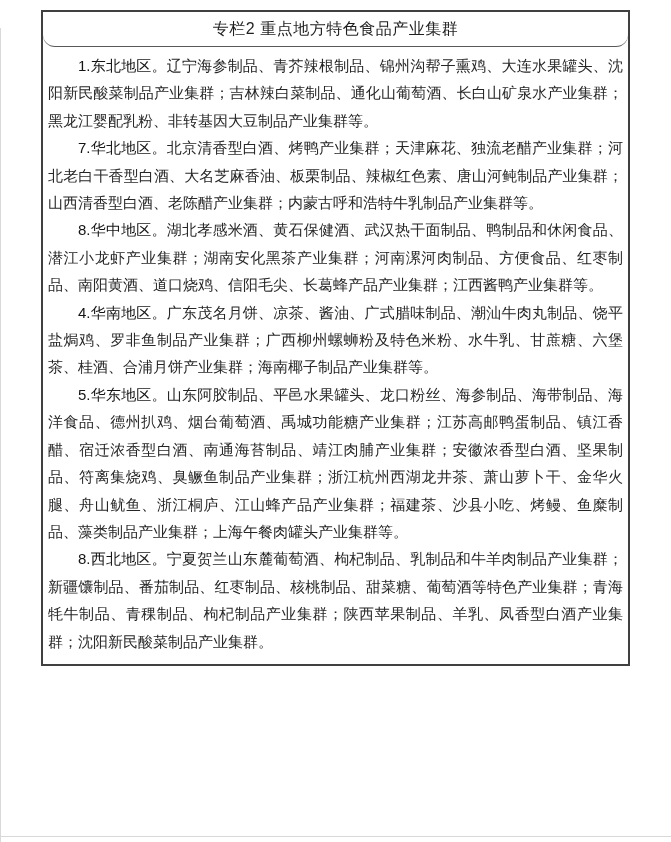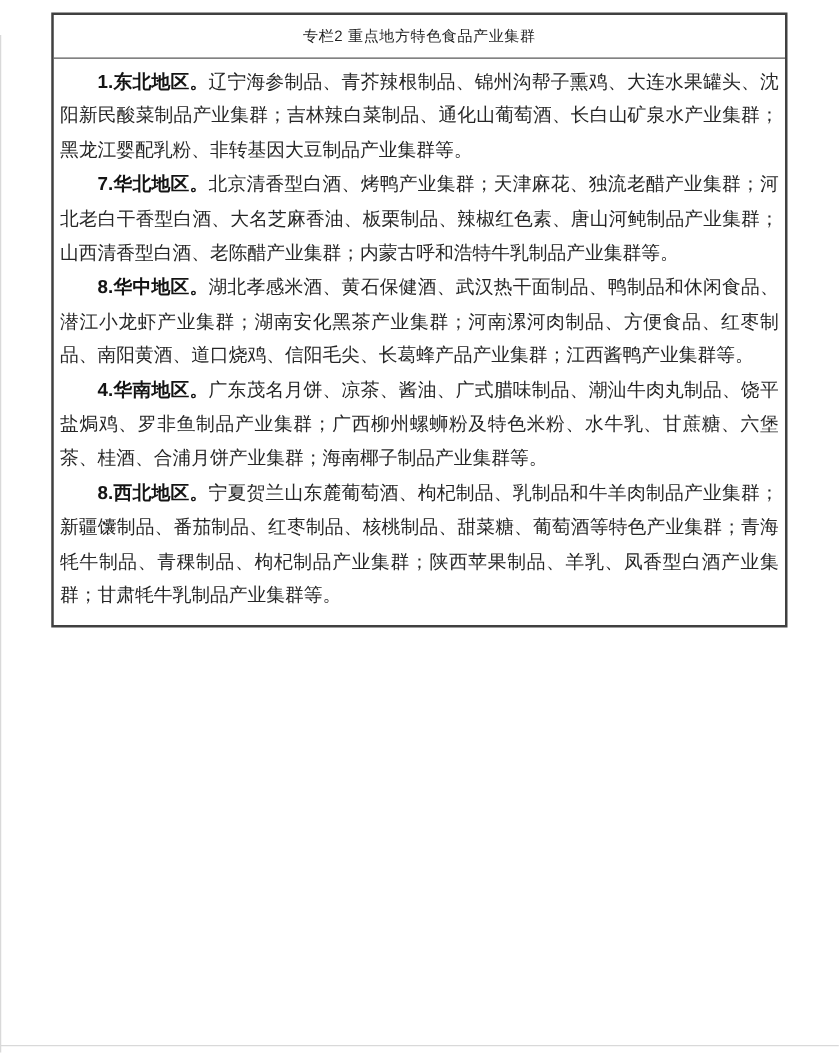--- a/index.html
+++ b/index.html
@@ -32,41 +32,42 @@
     top: 10px;
     width: 585px;
     border: 2px solid #404040;
     background: #ffffff;
     box-sizing: content-box;
   }
   .box-title {
     height: 34px;
     line-height: 34px;
     text-align: center;
-    font-size: 12px;
+    font-size: 16px;
     font-weight: 400;
     color: #1f1f1f;
     border-bottom: 1px solid #595959;
     letter-spacing: 0.5px;
+    border-radius: 12px;
   }
   .box-body {
     padding: 5px 5px 9px 5px;
     font-size: 15px;
     line-height: 27.4px;
     color: #262626;
     text-align: justify;
     text-justify: inter-ideograph;
   }
   .box-body p {
     margin: 0;
     text-indent: 30px;
     word-break: break-all;
   }
   .box-body p b {
-    font-weight: 700;
+    font-weight: 400;
     color: #141414;
     margin-top: 30px;
   }
 </style>
 </head>
 <body>
 
 <div class="page-edge-left"></div>
 <div class="page-edge-bottom"></div>
 
@@ -74,17 +75,18 @@
   <div class="box-title">专栏2 重点地方特色食品产业集群</div>
   <div class="box-body">
   <p><b>1.东北地区。</b><span>辽宁海参制品、青芥辣根制品、锦州沟帮子熏鸡、大连水果罐头、沈阳新民酸菜制品产业集群；吉林辣白菜制品、通化山葡萄酒、长白山矿泉水产业集群；黑龙江婴配乳粉、非转基因大豆制品产业集群等。</span></p>
 
   <p><b>7.华北地区。</b><span>北京清香型白酒、烤鸭产业集群；天津麻花、独流老醋产业集群；河北老白干香型白酒、大名芝麻香油、板栗制品、辣椒红色素、唐山河鲀制品产业集群；山西清香型白酒、老陈醋产业集群；内蒙古呼和浩特牛乳制品产业集群等。</span></p>
 
   <p><b>8.华中地区。</b><span>湖北孝感米酒、黄石保健酒、武汉热干面制品、鸭制品和休闲食品、潜江小龙虾产业集群；湖南安化黑茶产业集群；河南漯河肉制品、方便食品、红枣制品、南阳黄酒、道口烧鸡、信阳毛尖、长葛蜂产品产业集群；江西酱鸭产业集群等。</span></p>
 
   <p><b>4.华南地区。</b><span>广东茂名月饼、凉茶、酱油、广式腊味制品、潮汕牛肉丸制品、饶平盐焗鸡、罗非鱼制品产业集群；广西柳州螺蛳粉及特色米粉、水牛乳、甘蔗糖、六堡茶、桂酒、合浦月饼产业集群；海南椰子制品产业集群等。</span></p>
 
+  <p><b>5.华东地区。</b><span>山东阿胶制品、平邑水果罐头、龙口粉丝、海参制品、海带制品、海洋食品、德州扒鸡、烟台葡萄酒、禹城功能糖产业集群；江苏高邮鸭蛋制品、镇江香醋、宿迁浓香型白酒、南通海苔制品、靖江肉脯产业集群；安徽浓香型白酒、坚果制品、符离集烧鸡、臭鳜鱼制品产业集群；浙江杭州西湖龙井茶、萧山萝卜干、金华火腿、舟山鱿鱼、浙江桐庐、江山蜂产品产业集群；福建茶、沙县小吃、烤鳗、鱼糜制品、藻类制品产业集群；上海午餐肉罐头产业集群等。</span></p>
 
-  <p><b>8.西北地区。</b><span>宁夏贺兰山东麓葡萄酒、枸杞制品、乳制品和牛羊肉制品产业集群；新疆馕制品、番茄制品、红枣制品、核桃制品、甜菜糖、葡萄酒等特色产业集群；青海牦牛制品、青稞制品、枸杞制品产业集群；陕西苹果制品、羊乳、凤香型白酒产业集群；甘肃牦牛乳制品产业集群等。</span></p>
+  <p><b>8.西北地区。</b><span>宁夏贺兰山东麓葡萄酒、枸杞制品、乳制品和牛羊肉制品产业集群；新疆馕制品、番茄制品、红枣制品、核桃制品、甜菜糖、葡萄酒等特色产业集群；青海牦牛制品、青稞制品、枸杞制品产业集群；陕西苹果制品、羊乳、凤香型白酒产业集群；沈阳新民酸菜制品产业集群。</span></p>
 
 </div>
 </div>
 
 </body></html>

